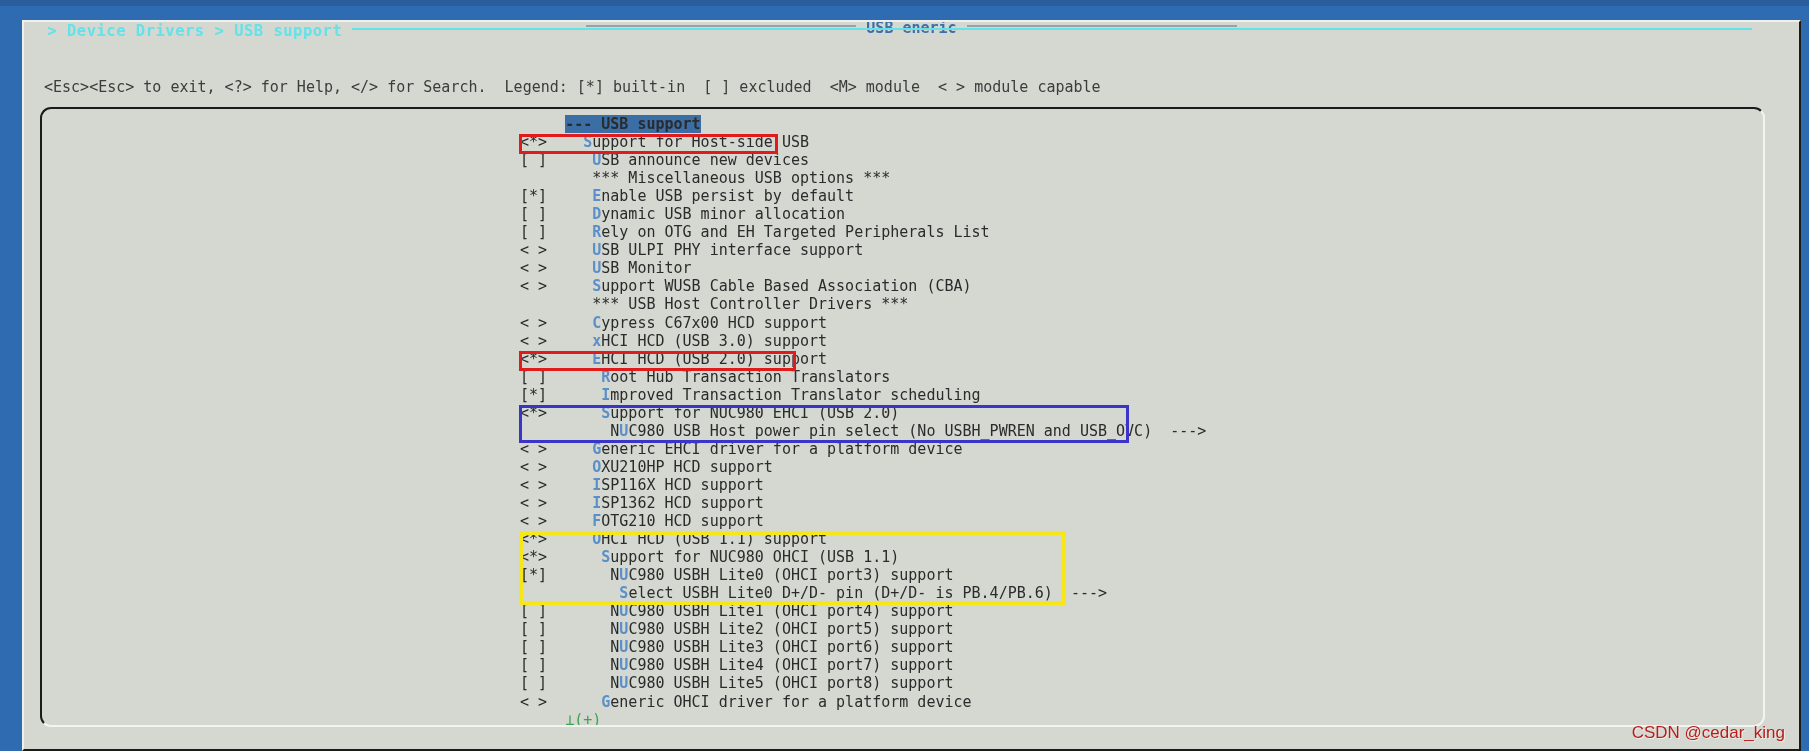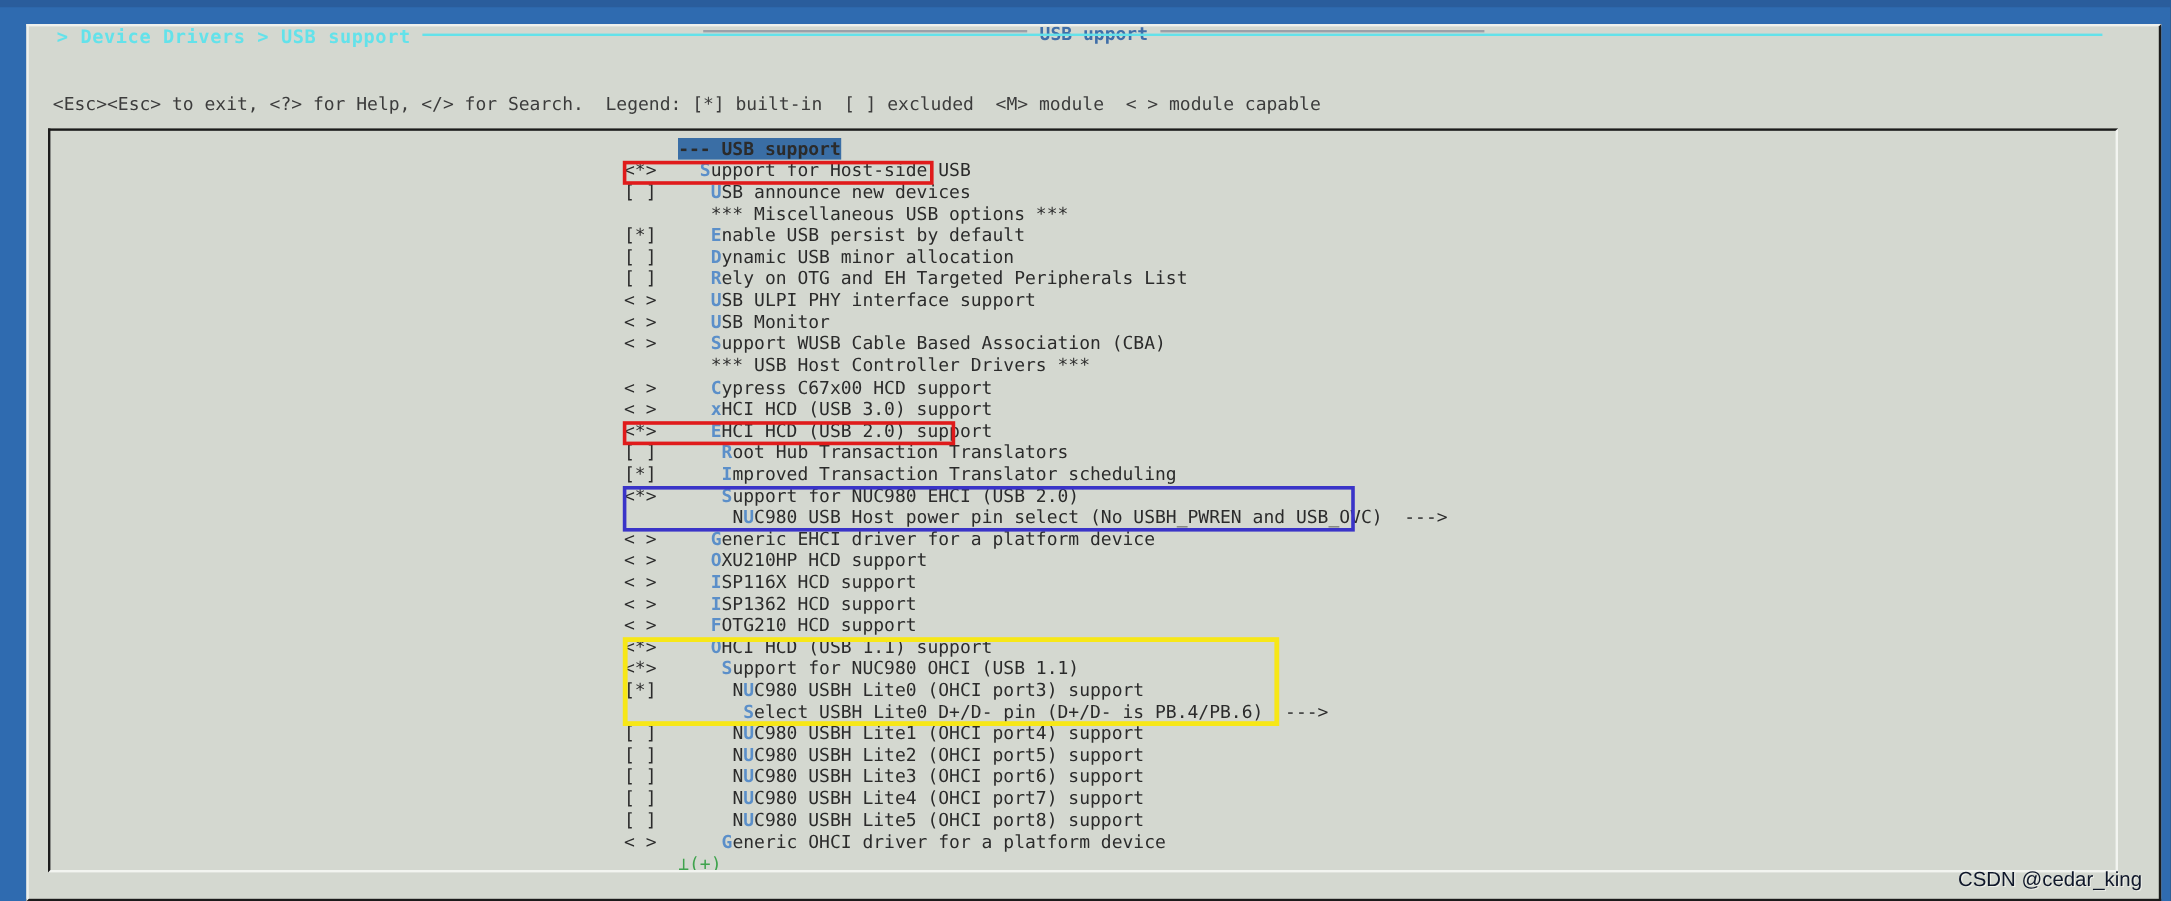--- a/index.html
+++ b/index.html
@@ -96,20 +96,21 @@
     position: absolute;
     left: 16px; top: 85px;
     width: 1725px; height: 620px;
     border-top: 2px solid #1b1b1b;
     border-left: 2px solid #1b1b1b;
     border-right: 2px solid #f2f4f0;
     border-bottom: 2px solid #f2f4f0;
     box-sizing: border-box;
     background: #d4d8d0;
     overflow: hidden;
+    border-radius: 11px;
   }
 
   
   .list {
     position: absolute;
     left: 478px; top: 6px;
     font-size: 15px;
     line-height: 18.05px;
     color: #2b2b2b;
     white-space: pre;
@@ -143,39 +144,39 @@
   .anno.red    { border: 3px solid #e01b1b; }
   .anno.blue   { border: 3px solid #3a34c8; }
   .anno.yellow { border: 4px solid #f7e717; }
 
   
   .watermark {
     position: absolute;
     right: 14px; bottom: 6px;
     font-family: "Liberation Sans", sans-serif;
     font-size: 17px;
-    color: #0f172a;
+    color: #b91c1c;
     text-shadow: 1px 1px 0 #eef0ea;
     white-space: pre;
   }
 </style>
 </head>
 <body>
 
 <div id="screen">
 
   <div class="top-strip"></div>
 
   <div class="breadcrumb">
     <span>&gt; Device Drivers &gt; USB support</span><span class="bc-line"></span>
   </div>
 
   <div class="dialog">
 
-    <div class="dialog-title"><span class="dash left"></span><span>USB upport</span><span class="dash right"></span></div>
+    <div class="dialog-title"><span class="dash left"></span><span>USB eneric</span><span class="dash right"></span></div>
 
     <div class="help">
       <div>&lt;Esc&gt;&lt;Esc&gt; to exit, &lt;?&gt; for Help, &lt;/&gt; for Search.  Legend: [*] built-in  [ ] excluded  &lt;M&gt; module  &lt; &gt; module capable</div>
     </div>
 
     <div class="menubox">
       <div class="list" id="list"><div class="row selected"><span class="tag">     </span><span></span><span class="sel"><span class="txt">--- USB support</span></span></div><div class="row"><span class="tag">&lt;*&gt;  </span><span>  </span><span class="sel"><span class="hot">S</span><span class="txt">upport for Host-side USB</span></span></div><div class="row"><span class="tag">[ ]  </span><span>   </span><span class="sel"><span class="hot">U</span><span class="txt">SB announce new devices</span></span></div><div class="row"><span class="tag">     </span><span>   </span><span class="sel"><span class="txt">*** Miscellaneous USB options ***</span></span></div><div class="row"><span class="tag">[*]  </span><span>   </span><span class="sel"><span class="hot">E</span><span class="txt">nable USB persist by default</span></span></div><div class="row"><span class="tag">[ ]  </span><span>   </span><span class="sel"><span class="hot">D</span><span class="txt">ynamic USB minor allocation</span></span></div><div class="row"><span class="tag">[ ]  </span><span>   </span><span class="sel"><span class="hot">R</span><span class="txt">ely on OTG and EH Targeted Peripherals List</span></span></div><div class="row"><span class="tag">&lt; &gt;  </span><span>   </span><span class="sel"><span class="hot">U</span><span class="txt">SB ULPI PHY interface support</span></span></div><div class="row"><span class="tag">&lt; &gt;  </span><span>   </span><span class="sel"><span class="hot">U</span><span class="txt">SB Monitor</span></span></div><div class="row"><span class="tag">&lt; &gt;  </span><span>   </span><span class="sel"><span class="hot">S</span><span class="txt">upport WUSB Cable Based Association (CBA)</span></span></div><div class="row"><span class="tag">     </span><span>   </span><span class="sel"><span class="txt">*** USB Host Controller Drivers ***</span></span></div><div class="row"><span class="tag">&lt; &gt;  </span><span>   </span><span class="sel"><span class="hot">C</span><span class="txt">ypress C67x00 HCD support</span></span></div><div class="row"><span class="tag">&lt; &gt;  </span><span>   </span><span class="sel"><span class="hot">x</span><span class="txt">HCI HCD (USB 3.0) support</span></span></div><div class="row"><span class="tag">&lt;*&gt;  </span><span>   </span><span class="sel"><span class="hot">E</span><span class="txt">HCI HCD (USB 2.0) support</span></span></div><div class="row"><span class="tag">[ ]  </span><span>    </span><span class="sel"><span class="hot">R</span><span class="txt">oot Hub Transaction Translators</span></span></div><div class="row"><span class="tag">[*]  </span><span>    </span><span class="sel"><span class="hot">I</span><span class="txt">mproved Transaction Translator scheduling</span></span></div><div class="row"><span class="tag">&lt;*&gt;  </span><span>    </span><span class="sel"><span class="hot">S</span><span class="txt">upport for NUC980 EHCI (USB 2.0)</span></span></div><div class="row"><span class="tag">     </span><span>     </span><span class="sel"><span class="txt">N</span><span class="hot">U</span><span class="txt">C980 USB Host power pin select (No USBH_PWREN and USB_OVC)  ---&gt;</span></span></div><div class="row"><span class="tag">&lt; &gt;  </span><span>   </span><span class="sel"><span class="hot">G</span><span class="txt">eneric EHCI driver for a platform device</span></span></div><div class="row"><span class="tag">&lt; &gt;  </span><span>   </span><span class="sel"><span class="hot">O</span><span class="txt">XU210HP HCD support</span></span></div><div class="row"><span class="tag">&lt; &gt;  </span><span>   </span><span class="sel"><span class="hot">I</span><span class="txt">SP116X HCD support</span></span></div><div class="row"><span class="tag">&lt; &gt;  </span><span>   </span><span class="sel"><span class="hot">I</span><span class="txt">SP1362 HCD support</span></span></div><div class="row"><span class="tag">&lt; &gt;  </span><span>   </span><span class="sel"><span class="hot">F</span><span class="txt">OTG210 HCD support</span></span></div><div class="row"><span class="tag">&lt;*&gt;  </span><span>   </span><span class="sel"><span class="hot">O</span><span class="txt">HCI HCD (USB 1.1) support</span></span></div><div class="row"><span class="tag">&lt;*&gt;  </span><span>    </span><span class="sel"><span class="hot">S</span><span class="txt">upport for NUC980 OHCI (USB 1.1)</span></span></div><div class="row"><span class="tag">[*]  </span><span>     </span><span class="sel"><span class="txt">N</span><span class="hot">U</span><span class="txt">C980 USBH Lite0 (OHCI port3) support</span></span></div><div class="row"><span class="tag">     </span><span>      </span><span class="sel"><span class="hot">S</span><span class="txt">elect USBH Lite0 D+/D- pin (D+/D- is PB.4/PB.6)  ---&gt;</span></span></div><div class="row"><span class="tag">[ ]  </span><span>     </span><span class="sel"><span class="txt">N</span><span class="hot">U</span><span class="txt">C980 USBH Lite1 (OHCI port4) support</span></span></div><div class="row"><span class="tag">[ ]  </span><span>     </span><span class="sel"><span class="txt">N</span><span class="hot">U</span><span class="txt">C980 USBH Lite2 (OHCI port5) support</span></span></div><div class="row"><span class="tag">[ ]  </span><span>     </span><span class="sel"><span class="txt">N</span><span class="hot">U</span><span class="txt">C980 USBH Lite3 (OHCI port6) support</span></span></div><div class="row"><span class="tag">[ ]  </span><span>     </span><span class="sel"><span class="txt">N</span><span class="hot">U</span><span class="txt">C980 USBH Lite4 (OHCI port7) support</span></span></div><div class="row"><span class="tag">[ ]  </span><span>     </span><span class="sel"><span class="txt">N</span><span class="hot">U</span><span class="txt">C980 USBH Lite5 (OHCI port8) support</span></span></div><div class="row"><span class="tag">&lt; &gt;  </span><span>    </span><span class="sel"><span class="hot">G</span><span class="txt">eneric OHCI driver for a platform device</span></span></div><div class="scrollhint">     ⊥(+)</div></div>
       <div id="annolayer">
           <div class="anno red" style="left: 477px; top: 25.05px; width: 258.56px; height: 20.05px;"></div>
           <div class="anno red" style="left: 477px; top: 241.65px; width: 276.6px; height: 20.05px;"></div>

